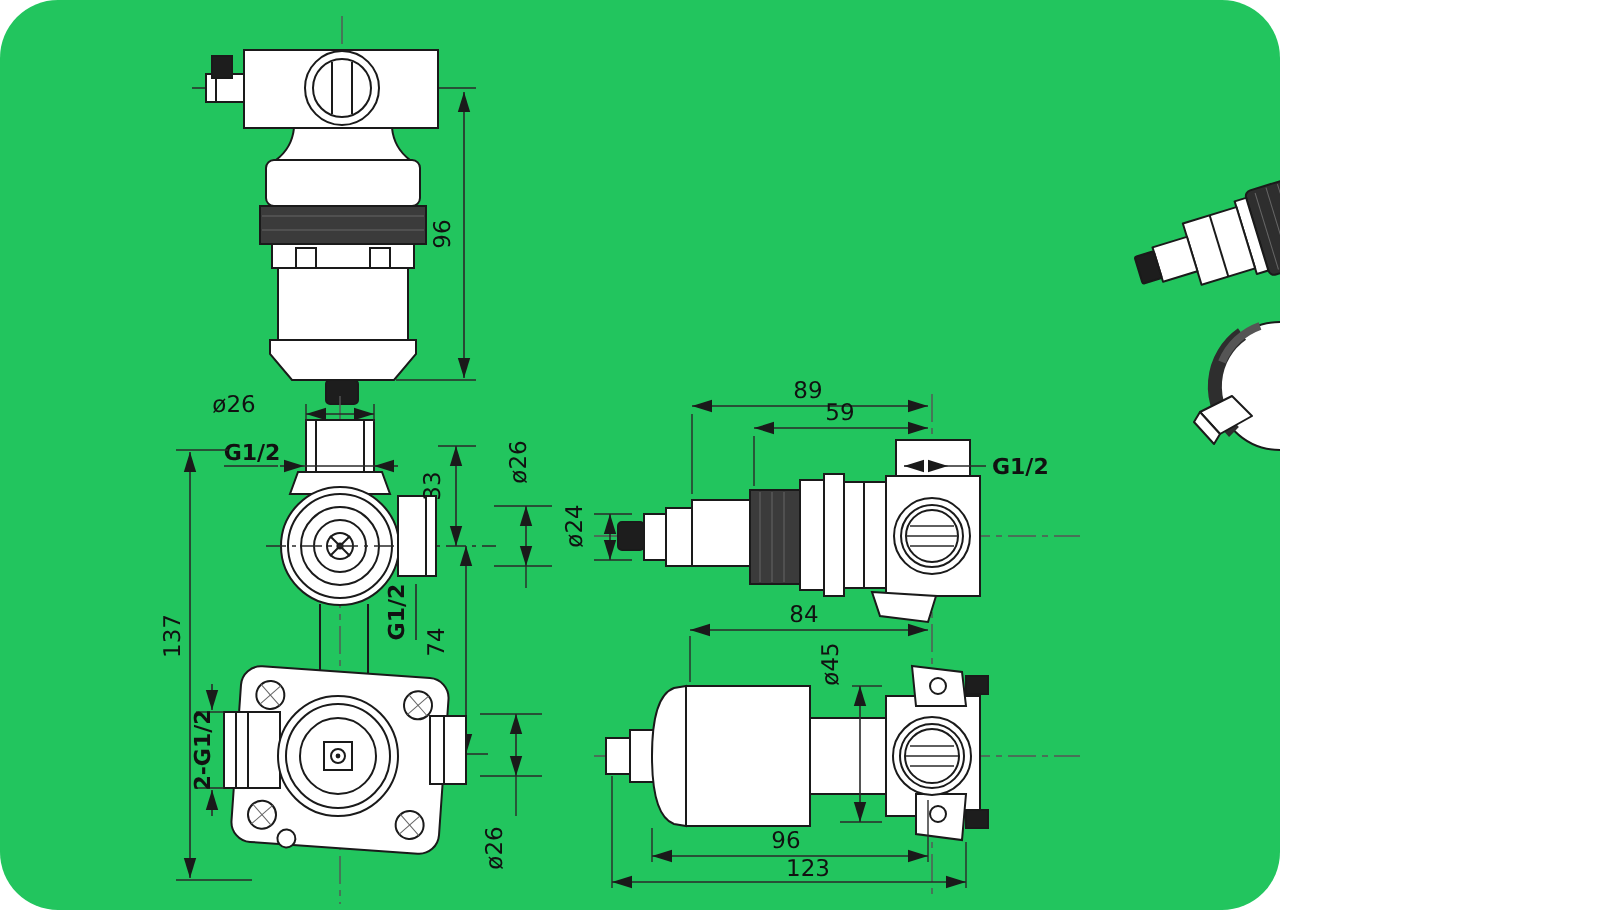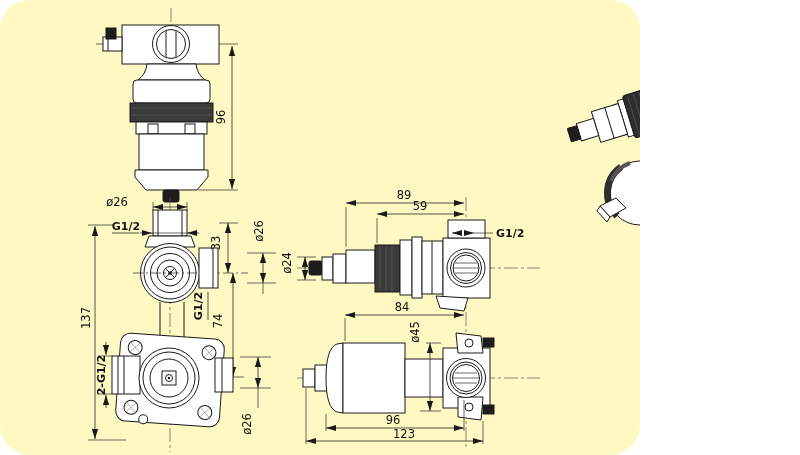--- a/index.html
+++ b/index.html
@@ -1,16 +1,16 @@
 <!DOCTYPE html>
 <html><head>
 <meta charset="utf-8">
 <style>
   html,body{margin:0;padding:0;background:#fff;}
-  #sheet{position:relative;width:640px;height:455px;background:#fef9c3;overflow:hidden;border-radius:29px;}
+  #sheet{position:relative;width:640px;height:455px;background:#22c55e;overflow:hidden;border-radius:29px;}
   svg{display:block;}
   svg text{font-family:"DejaVu Sans","Liberation Sans",sans-serif;font-size:11.5px;fill:#111;}
   svg text.b{font-weight:bold;font-size:11px;}
   .fw{fill:#fff;stroke:#1a1a1a;stroke-width:1;}
   .ln{fill:none;stroke:#1a1a1a;stroke-width:1;}
   .dk{fill:#3b3b3b;stroke:#1a1a1a;stroke-width:1;}
   .bk{fill:#1d1d1d;stroke:#1a1a1a;stroke-width:1;}
   .dim{fill:none;stroke:#2a2a2a;stroke-width:0.8;}
   .thin{fill:none;stroke:#2a2a2a;stroke-width:0.7;}
   .cl{fill:none;stroke:#555;stroke-width:0.7;stroke-dasharray:14 3 3 3;}

